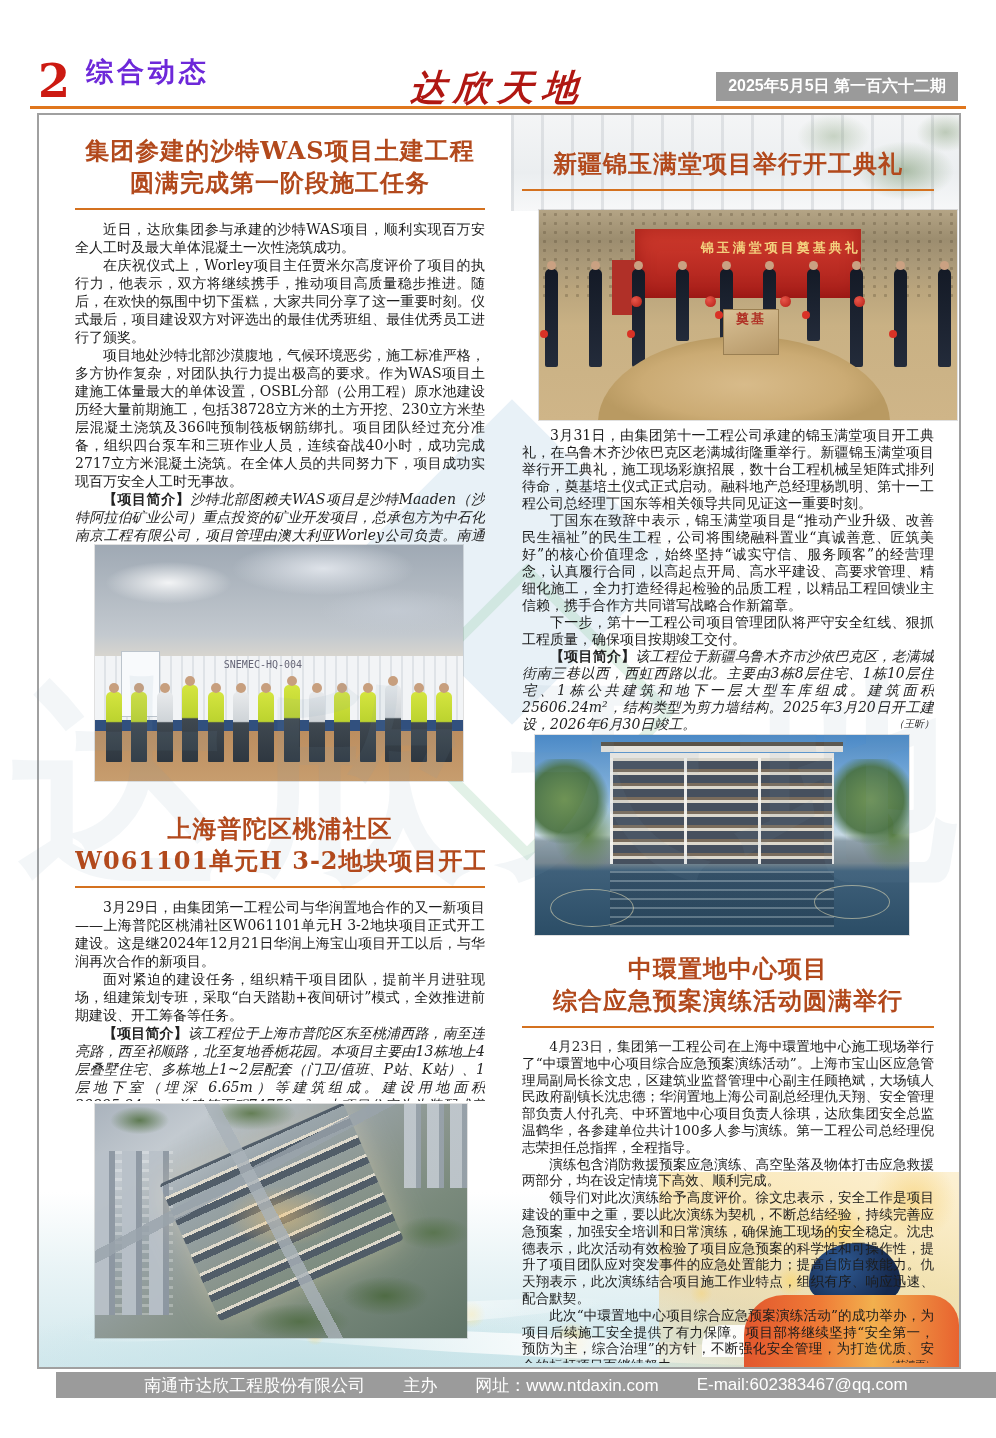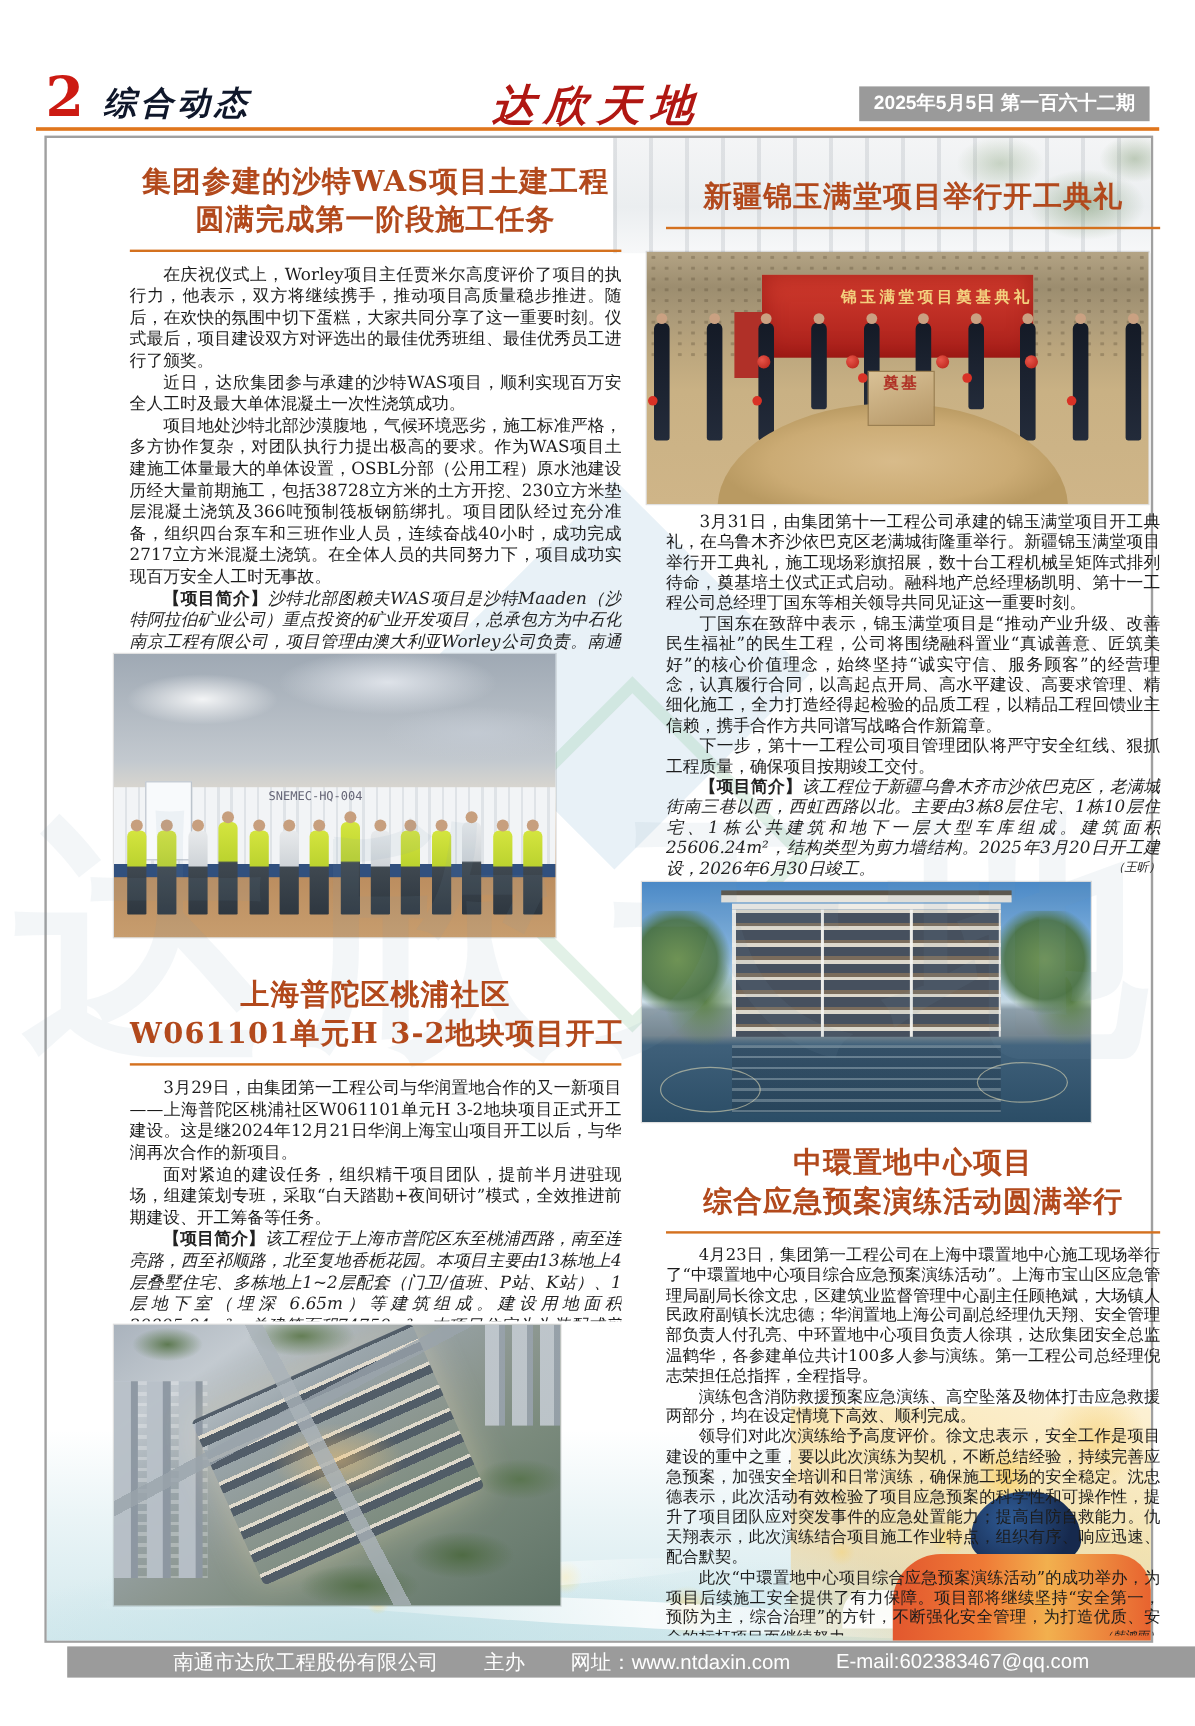--- a/index.html
+++ b/index.html
@@ -1,30 +1,30 @@
 <!DOCTYPE html>
 <html><head>
 <meta charset="utf-8">
 <style>
   html,body{margin:0;padding:0;background:#fff;}
   .page{position:relative;width:996px;height:1438px;background:#ffffff;overflow:hidden;
         font-family:"DejaVu Serif","Liberation Serif",serif;color:#1c1c1c;}
 
   
   .hdr-num{position:absolute;left:38px;top:58px;font-size:46px;line-height:1;font-weight:bold;color:#cc1a12;}
-  .hdr-section{position:absolute;left:86px;top:68px;font-size:27px;font-weight:bold;color:#0f172a;letter-spacing:4px;font-style:italic;}
+  .hdr-section{position:absolute;left:86px;top:54px;font-size:27px;font-weight:bold;color:#6d28d9;letter-spacing:4px;}
   .hdr-masthead{position:absolute;left:0;right:0;top:64px;text-align:center;font-size:36px;font-weight:bold;
         font-style:italic;color:#b01712;letter-spacing:8px;transform:skewX(-4deg);}
   .hdr-issue{position:absolute;right:38px;top:72px;background:#9a9a9a;color:#fff;font-size:16px;
         padding:4px 12px;font-family:"Liberation Sans",sans-serif;font-weight:bold;}
   .hdr-rule{position:absolute;left:30px;right:30px;top:106px;height:3px;background:#e0761c;}
 
   
   .content-box{position:absolute;left:37px;top:113px;width:920px;height:1252px;border:2px solid #a0a0a0;background:#fff;}
-  .art{position:absolute;z-index:3;overflow:hidden;margin-left:33px;}
+  .art{position:absolute;z-index:3;overflow:hidden;}
   .title{margin:0;text-align:center;font-size:24px;line-height:32px;font-weight:bold;color:#b2491c;letter-spacing:1px;white-space:nowrap;}
   .title span{display:block;}
   .trule{height:2px;background:#d4711f;margin:9px 0 10px 0;}
   .para{margin:0;font-size:14px;line-height:18px;text-align:justify;text-indent:2em;}
   .intro{font-style:italic;color:#222;}
   .intro b{font-style:normal;font-weight:bold;}
   .byline{text-align:right;font-size:10px;line-height:18px;margin-top:-18px;font-style:italic;}
   .r3 .para{line-height:17px;}
   .r4 .para{line-height:16.8px;font-size:13.6px;}
   .r4 .byline{line-height:16.8px;margin-top:-17px;}
@@ -168,22 +168,22 @@
     <div class="wm-d2"></div>
     <div class="deco-bottom"></div>
     <div class="deco-worker"></div>
 
     <section class="art" style="left:36px;top:20px;width:410px;height:408px">
       <h2 class="title">
         <span>集团参建的沙特WAS项目土建工程</span>
         <span>圆满完成第一阶段施工任务</span>
       </h2>
       <div class="trule"></div>
+      <p class="para">近日，达欣集团参与承建的沙特WAS项目，顺利实现百万安全人工时及最大单体混凝土一次性浇筑成功。</p>
       <p class="para">在庆祝仪式上，Worley项目主任贾米尔高度评价了项目的执行力，他表示，双方将继续携手，推动项目高质量稳步推进。随后，在欢快的氛围中切下蛋糕，大家共同分享了这一重要时刻。仪式最后，项目建设双方对评选出的最佳优秀班组、最佳优秀员工进行了颁奖。</p>
-      <p class="para">近日，达欣集团参与承建的沙特WAS项目，顺利实现百万安全人工时及最大单体混凝土一次性浇筑成功。</p>
       <p class="para">项目地处沙特北部沙漠腹地，气候环境恶劣，施工标准严格，多方协作复杂，对团队执行力提出极高的要求。作为WAS项目土建施工体量最大的单体设置，OSBL分部（公用工程）原水池建设历经大量前期施工，包括38728立方米的土方开挖、230立方米垫层混凝土浇筑及366吨预制筏板钢筋绑扎。项目团队经过充分准备，组织四台泵车和三班作业人员，连续奋战40小时，成功完成2717立方米混凝土浇筑。在全体人员的共同努力下，项目成功实现百万安全人工时无事故。</p>
       <p class="para intro"><b>【项目简介】</b><span>沙特北部图赖夫WAS项目是沙特Maaden（沙特阿拉伯矿业公司）重点投资的矿业开发项目，总承包方为中石化南京工程有限公司，项目管理由澳大利亚Worley公司负责。南通市达欣工程股份有限公司作为中石化南京工程有限公司WAS项目部的OSBL分部土建专业承包单位，承担了项目外围管廊、罐区、中和池、硫酸池、原水池等土建施工任务。</span></p>
 
     </section>
 
     <div class="photo ph-saudi" style="left:56px;top:430px;width:368px;height:236px">
       <div class="containers"></div>
       <div class="cdoor"></div>
       <div class="clabel">SNEMEC-HQ-004</div>
       <div class="crowd">

